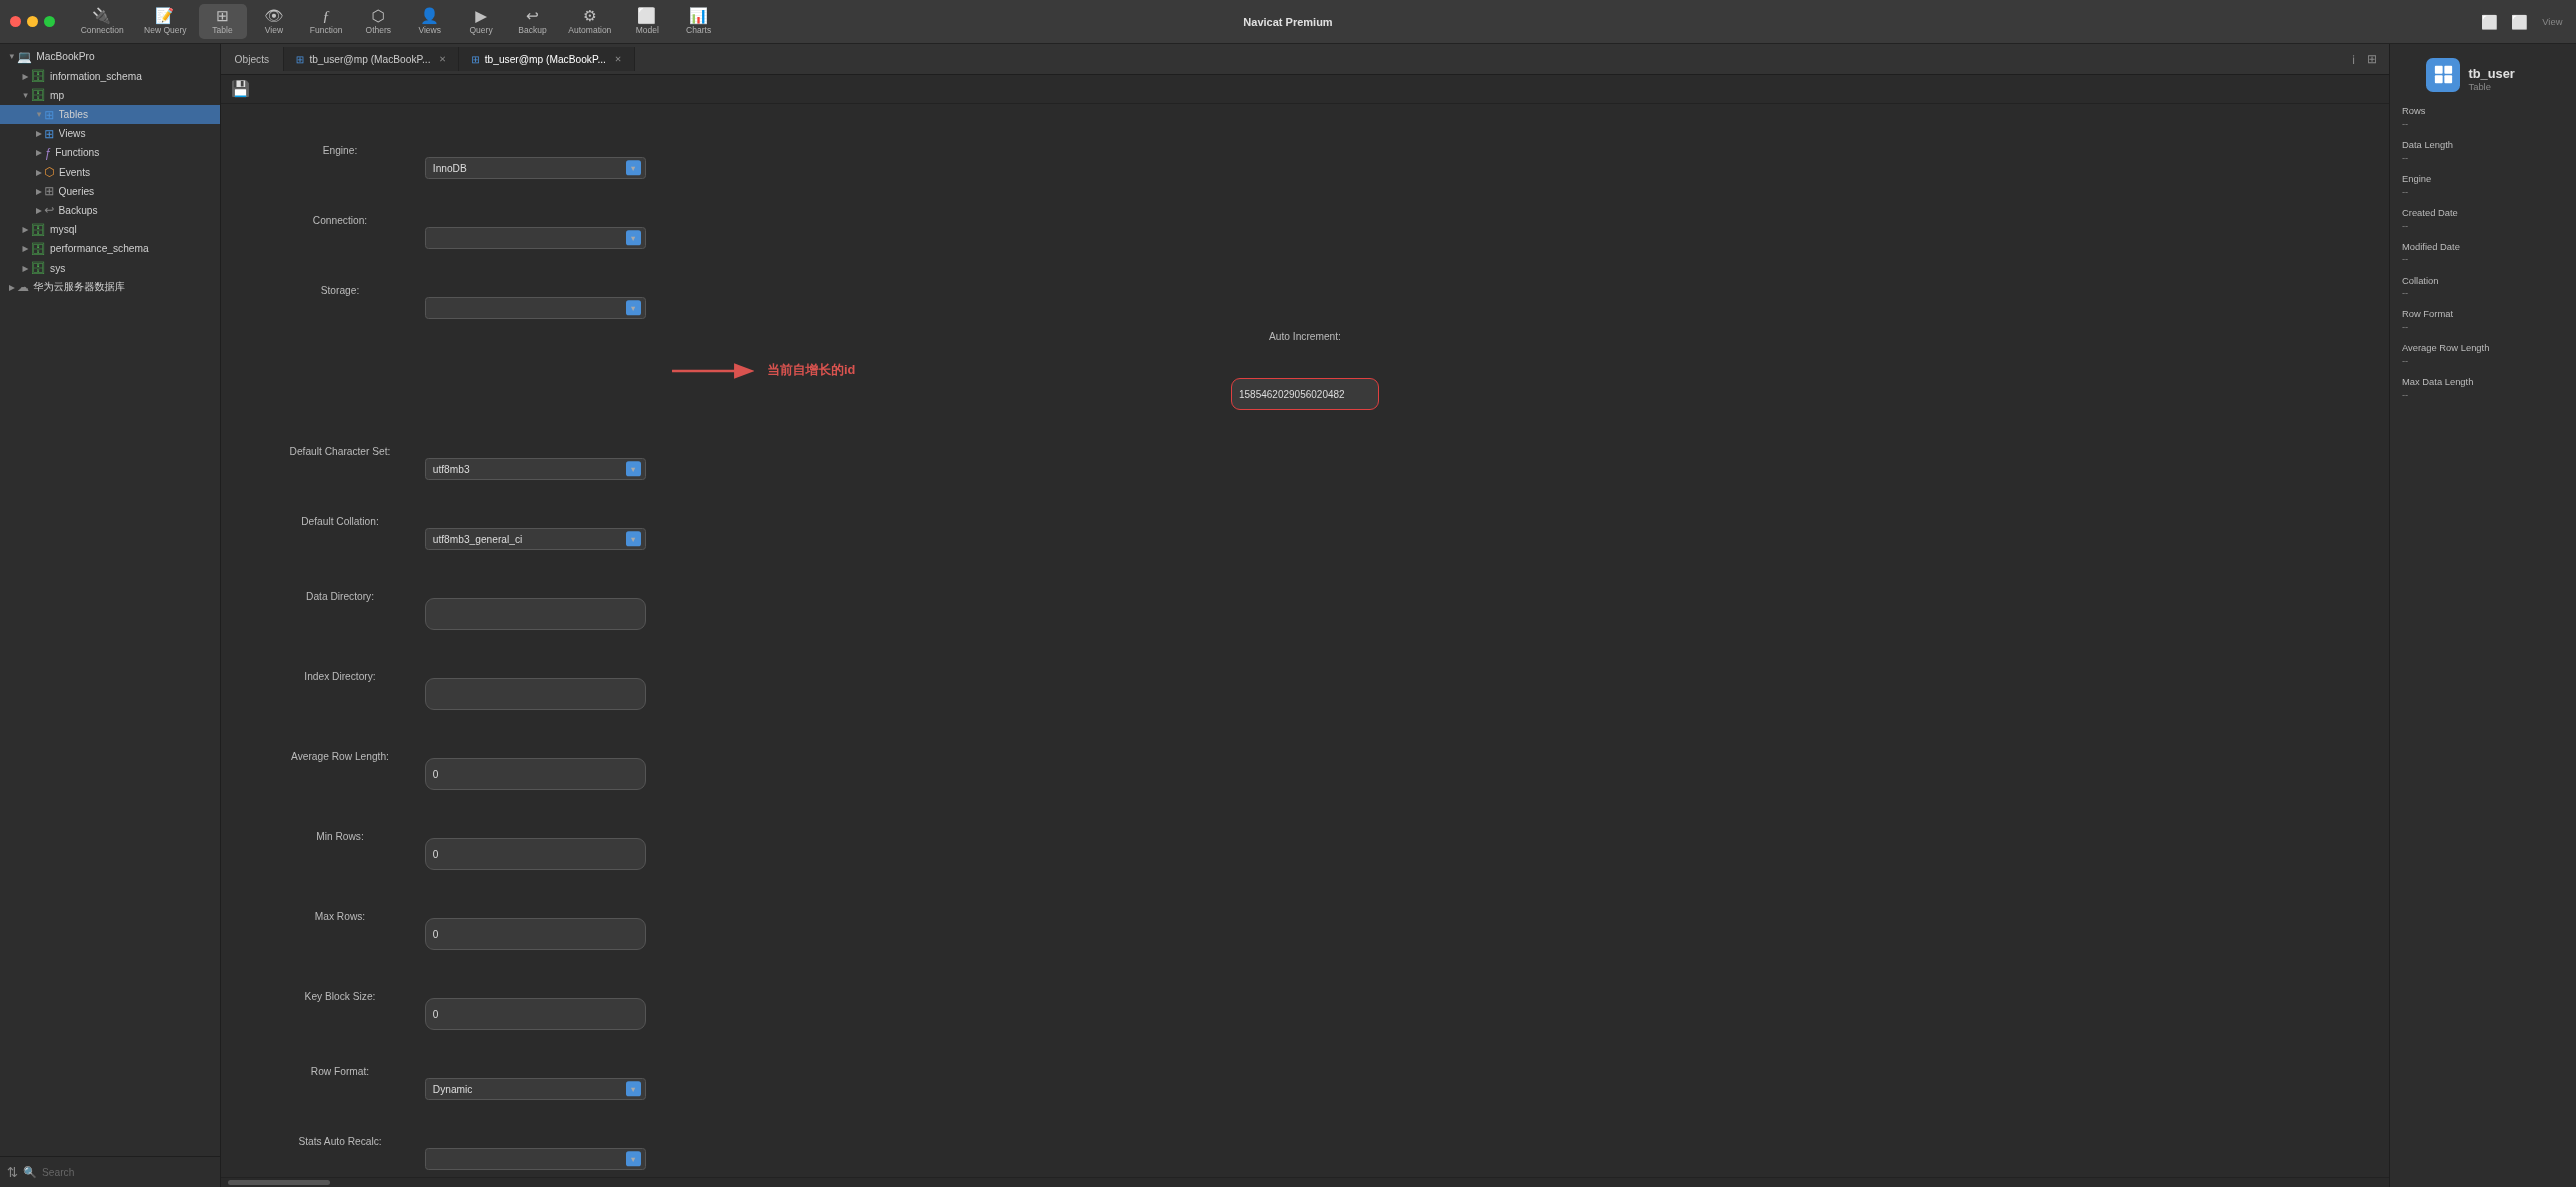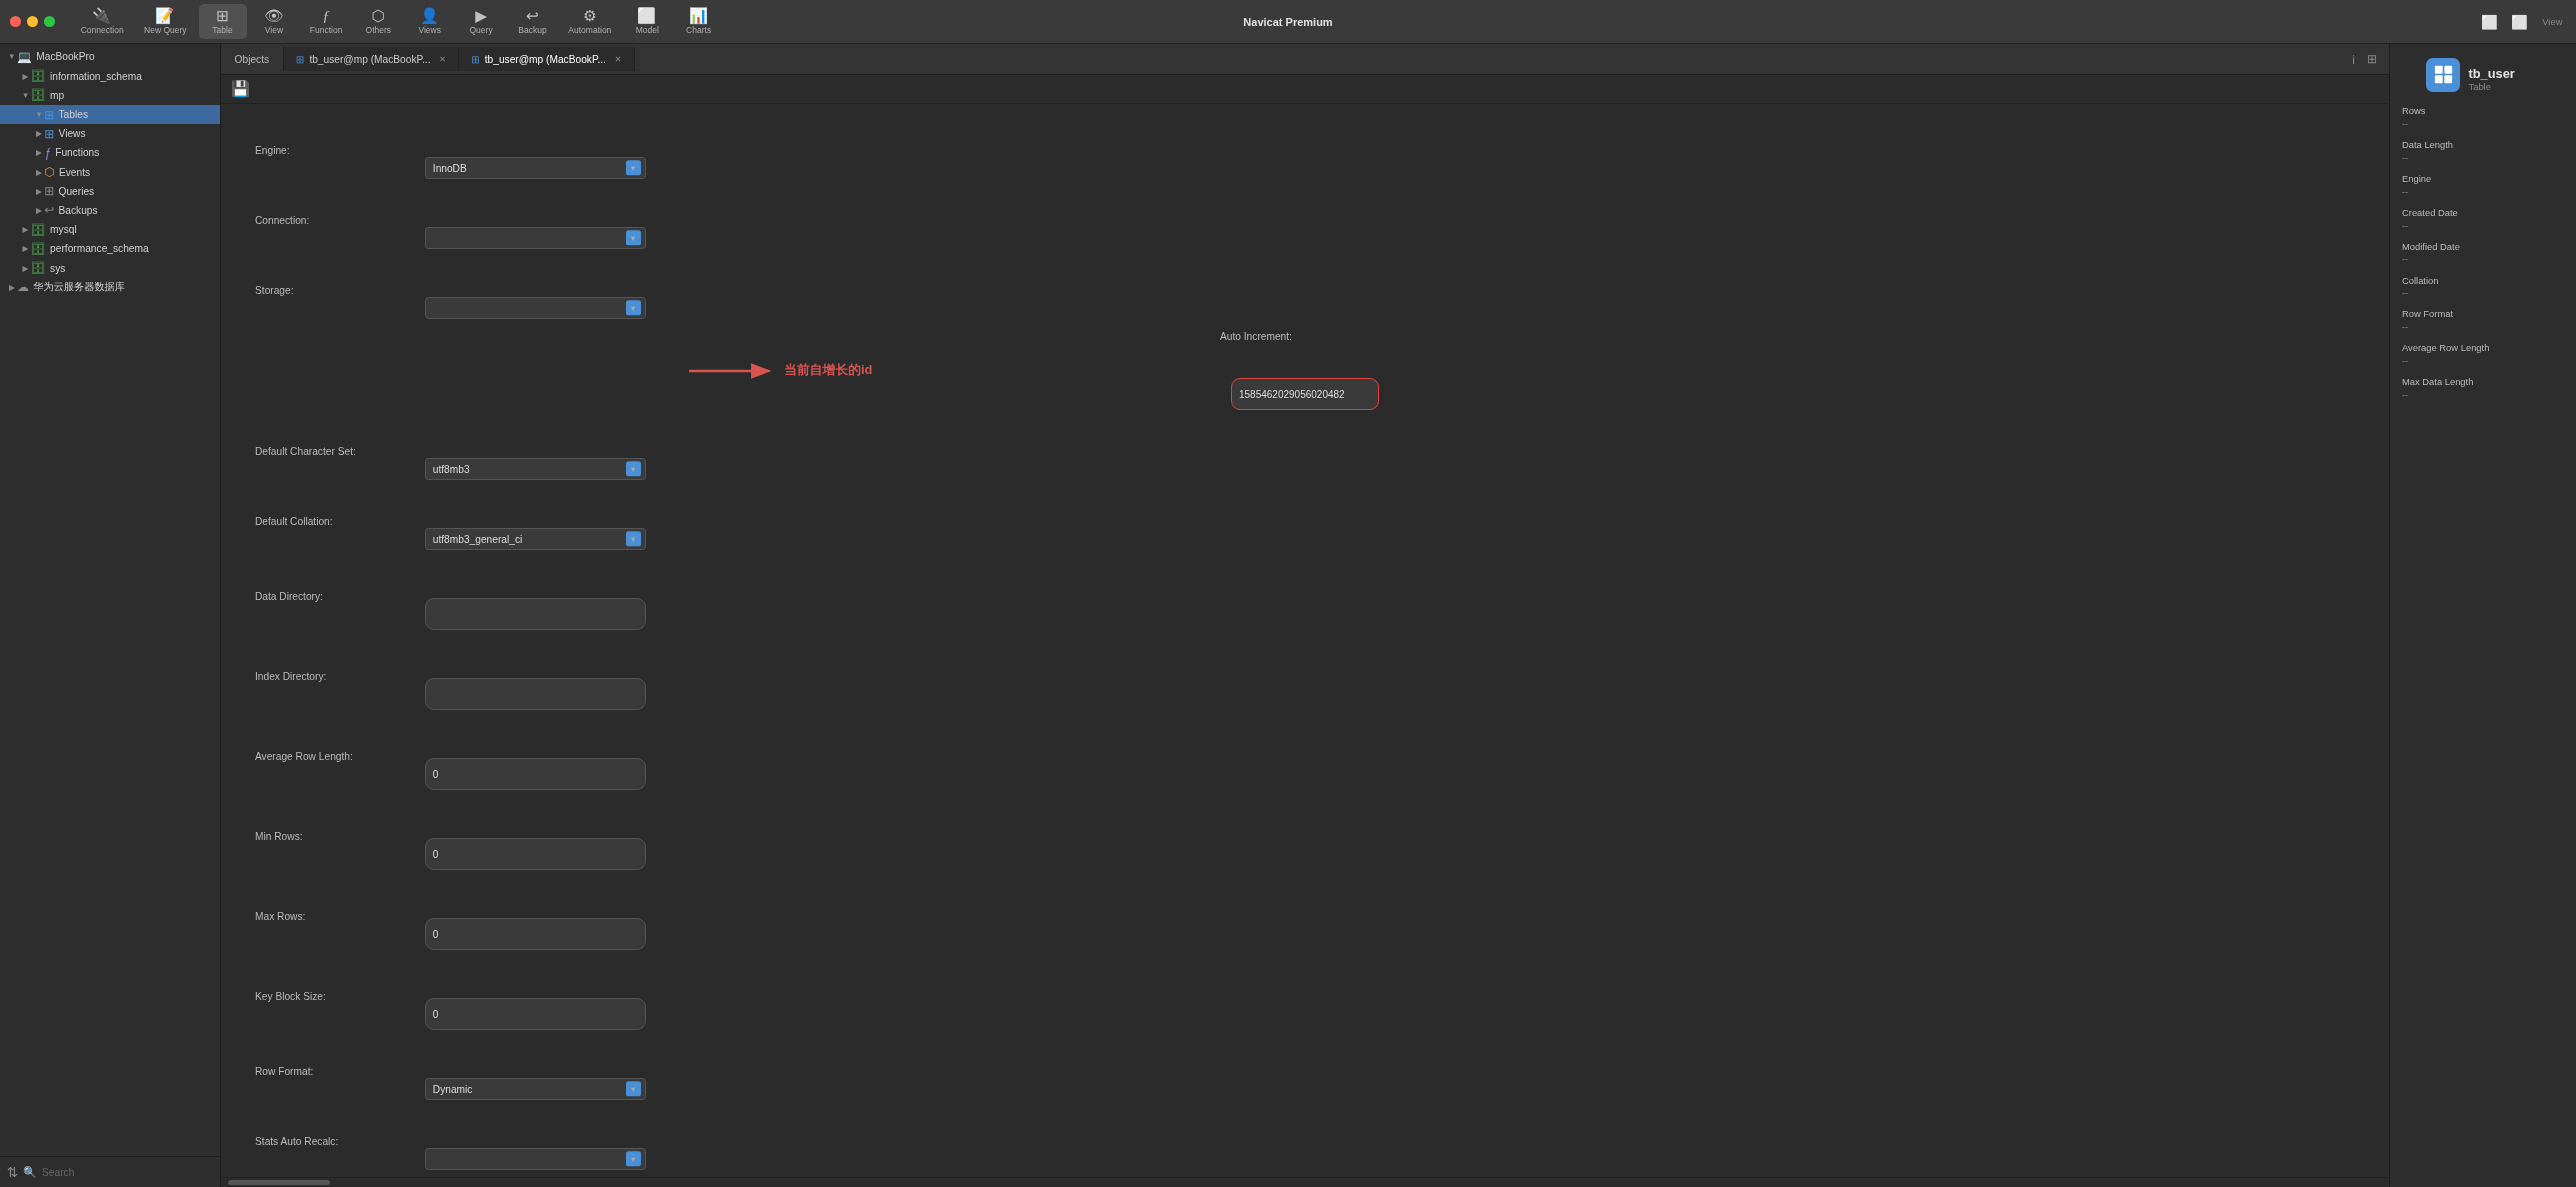--- a/index.html
+++ b/index.html
@@ -257,21 +257,21 @@
       padding: 17px 34px;
       background: #2b2b2b;
     }
     .form-row {
       display: flex;
       align-items: center;
       margin-bottom: 12px;
       min-height: 24px;
     }
     .form-label {
-      text-align: left;
+      text-align: center;
       width: 170px;
       font-size: 10.2px;
       color: #bbb;
       padding-right: 0;
       flex-shrink: 0;
     }
     .form-control {
       flex: 1;
       max-width: 221px;
       margin-top: 36px;
@@ -639,21 +639,21 @@
             </div>
           </div>
         </div>
 
         <div class="form-row form-row-relative" style="position:relative;">
           <span class="form-label">Auto Increment:</span>
           <div class="form-control">
             <input class="form-input highlighted" type="text" value="1585462029056020482" style="">
           </div>
 
-          <div style="position:absolute;left:434px;top:50%;transform:translateY(-50%);display:flex;align-items:center;gap:10.2px;pointer-events:none;">
+          <div style="position:absolute;left:417px;top:50%;transform:translateY(-50%);display:flex;align-items:center;gap:10.2px;pointer-events:none;">
             <svg width="85" height="20.4" viewBox="0 0 100 24">
               <defs>
                 <marker id="arrowhead" markerWidth="8" markerHeight="8" refX="4" refY="3" orient="auto">
                   <polygon points="0 0, 8 3, 0 6" fill="#d9534f"></polygon>
                 </marker>
               </defs>
               <line x1="0" y1="12" x2="85" y2="12" stroke="#d9534f" stroke-width="3" marker-end="url(#arrowhead)"></line>
             </svg>
             <span style="color:#d9534f;font-size:12.8px;font-weight:600;white-space:nowrap;">当前自增长的id</span>
           </div>

